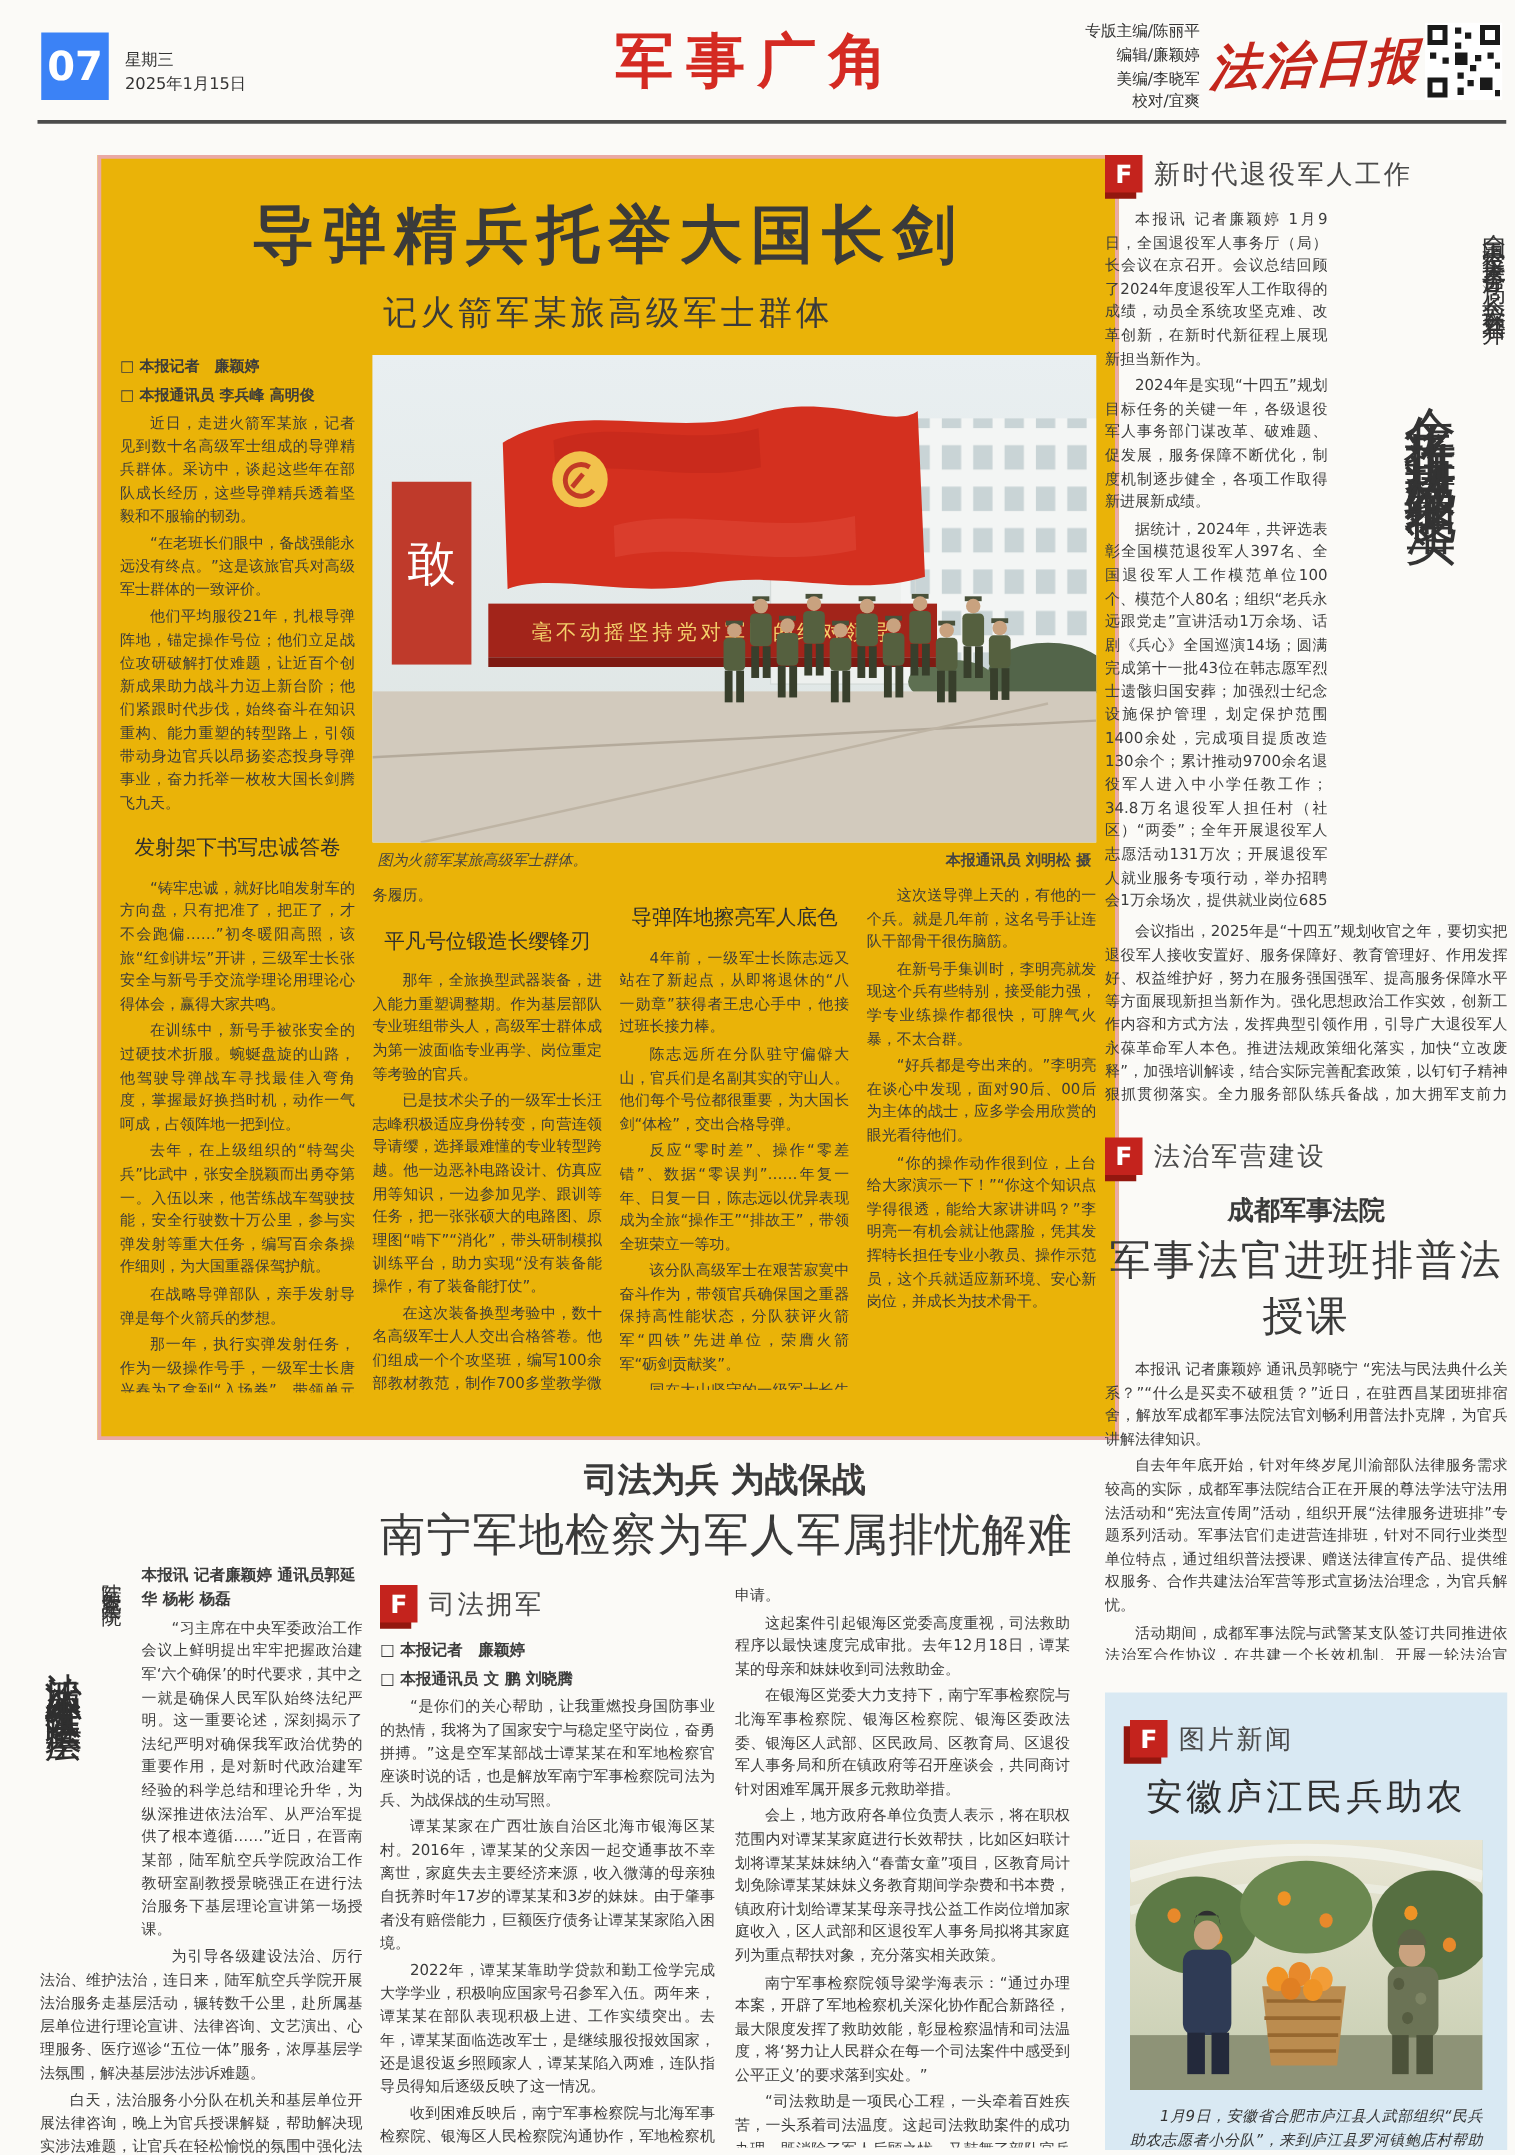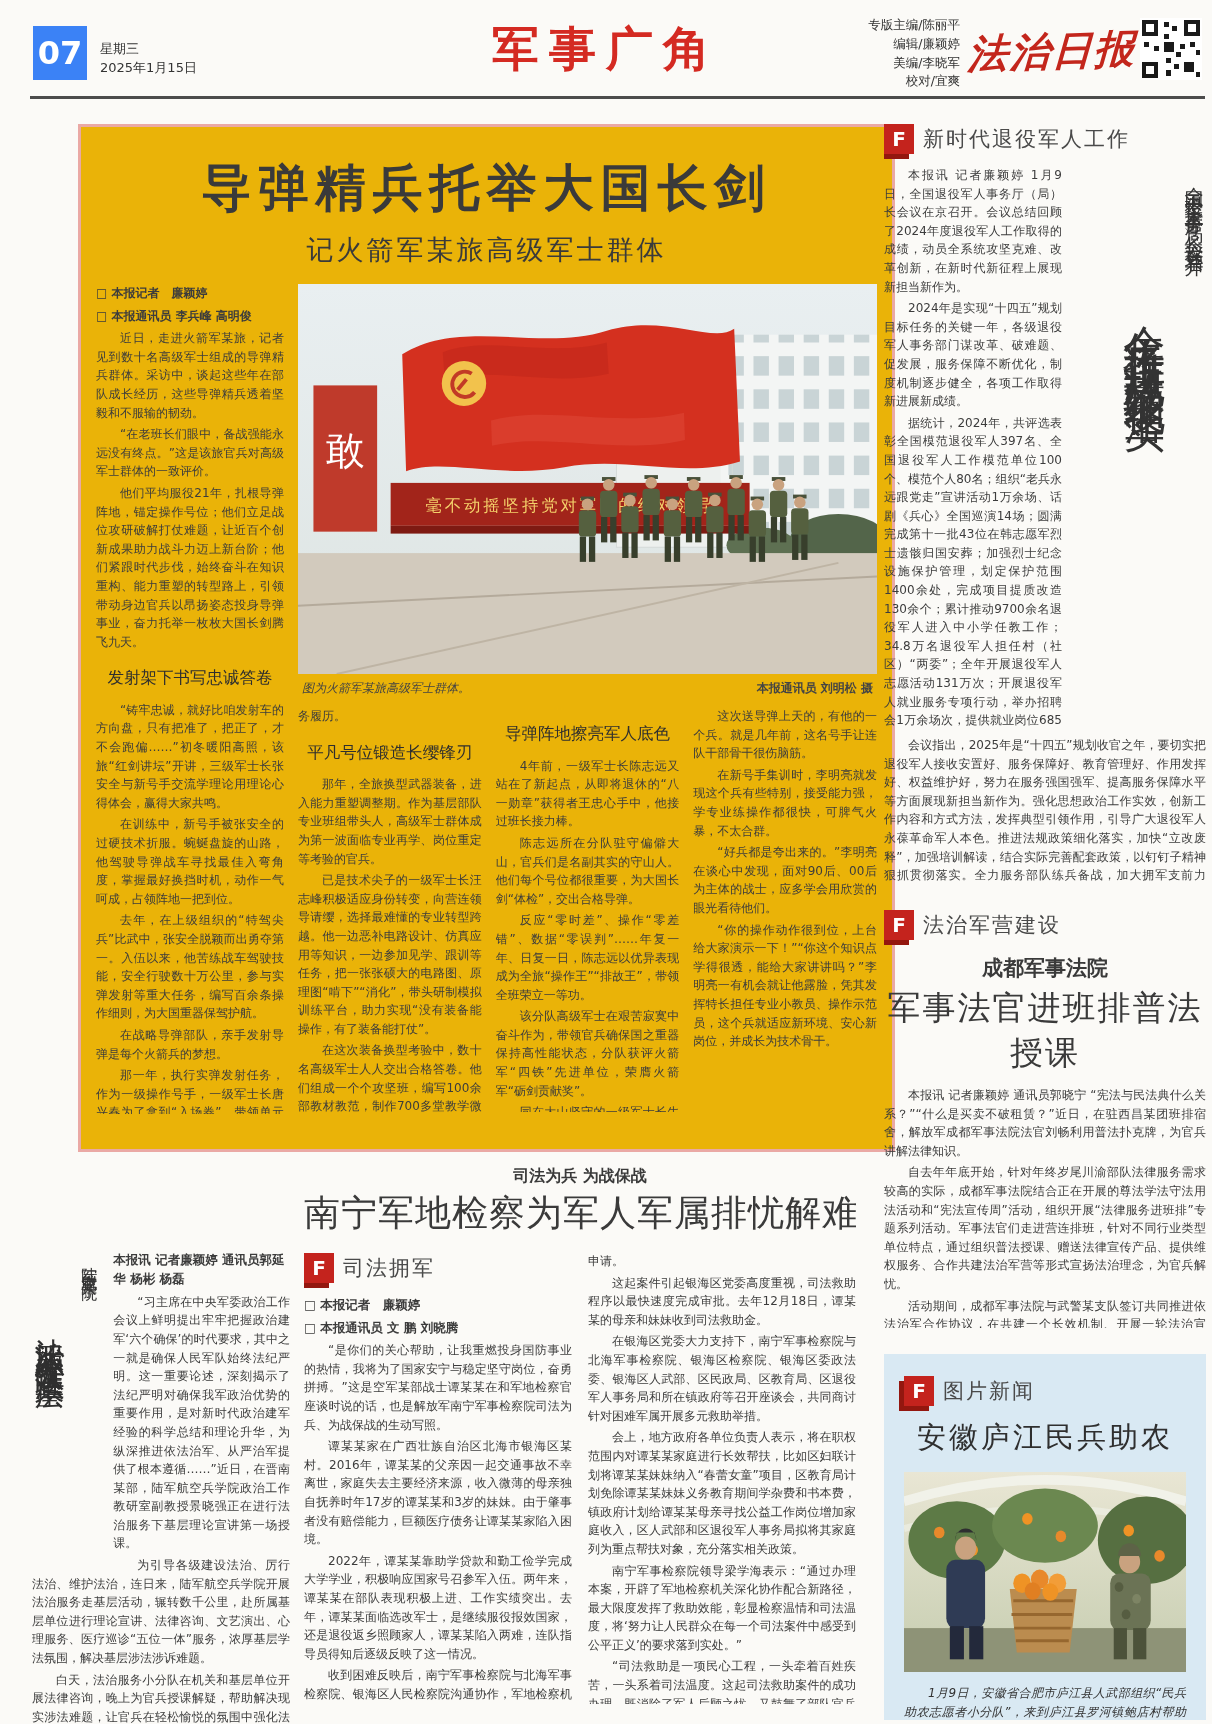--- a/index.html
+++ b/index.html
@@ -63,21 +63,21 @@
   #pn-photo{width:100%;height:200px;display:block;background:#cfd6bd;}
   .pn-captions{margin-top:12px;font-size:12px;line-height:1.6;color:#333;font-style:italic;}
   
   #academy{position:absolute;left:32px;top:1206px;width:258px;height:500px;overflow:hidden;
     font-size:12px;line-height:1.55;margin-top:44px;}
   #academy-vheads{float:left;writing-mode:vertical-rl;height:310px;margin:4px 12px 8px 0;}
   .av-kicker{font-size:16px;letter-spacing:3px;color:#333;margin-left:10px;}
   .av-head{font-size:30px;letter-spacing:4px;color:#2f2f2f;padding-top:60px;line-height:1.15;}
   
   #procu{position:absolute;left:304px;top:1166px;width:552px;height:552px;overflow:hidden;}
-  #procu .kicker-center{font-size:16px;margin:0 0 2px 0;}
+  #procu .kicker-center{font-size:27px;margin:0 0 2px 0;}
   #procu-headline{text-align:center;font-size:36px;color:#3a3a3a;letter-spacing:1px;margin:2px 0 14px 0;font-weight:normal;white-space:nowrap;}
   #procu-cols{display:flex;gap:16px;height:452px;overflow:hidden;}
   .pcol{flex:1;font-size:12px;line-height:1.55;overflow:hidden;}
   #procu .sec-header{margin-bottom:10px;}
   .byline-sq{font-weight:bold;font-size:12.5px;margin:0 0 4px 0;}
 </style>
 </head>
 <body>
 
 <header id="header">

